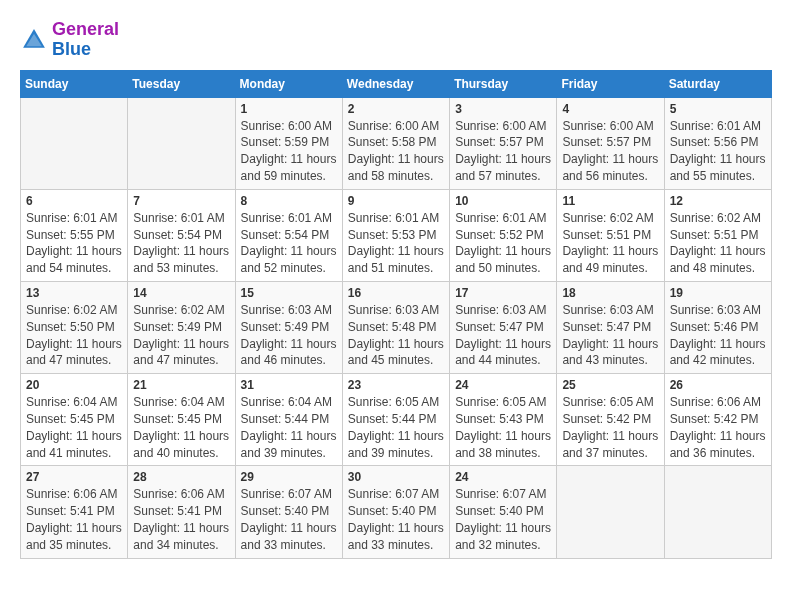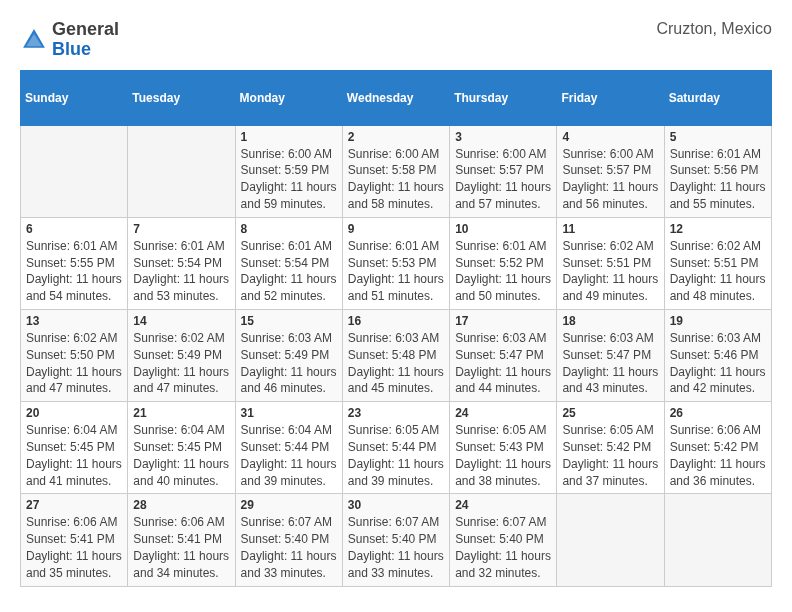--- a/index.html
+++ b/index.html
@@ -19,21 +19,21 @@
     .logo {
       display: flex;
       align-items: center;
       gap: 4px;
     }
     .logo-text {
       font-size: 18px;
       font-weight: bold;
       line-height: 1.1;
     }
-    .logo-general { color: #404040; }
+    .logo-general { color: #a21caf; }
     .logo-blue { color: #1a6bbf; }
     .logo-icon {
       width: 28px;
       height: 28px;
     }
     .title-block {
       text-align: right;
     }
     .month-title {
       font-size: 36px;
@@ -47,21 +47,21 @@
     table {
       width: 100%;
       border-collapse: collapse;
       table-layout: fixed;
     }
     thead th {
       background-color: #2a7dc9;
       color: #fff;
       font-size: 12px;
       font-weight: bold;
-      padding: 20px 4px;
+      padding: 6px 4px;
       text-align: left;
       border: 1px solid #2a7dc9;
     }
     tbody td {
       border: 1px solid #ccc;
       vertical-align: top;
       padding: 4px 5px;
       font-size: 10px;
       color: #333;
       height: 80px;
@@ -93,21 +93,20 @@
     <svg class="logo-icon" viewBox="0 0 36 36">
       <polygon points="18,4 32,28 4,28" fill="#2a7dc9"></polygon>
       <polygon points="18,10 28,26 8,26" fill="#fff" opacity="0.3"></polygon>
     </svg>
     <div class="logo-text">
       <span class="logo-general">General</span><br>
       <span class="logo-blue">Blue</span>
     </div>
   </div>
   <div class="title-block">
-    <div class="location">Cruzton, Mexico</div>
   </div>
 </div>
 
 <table>
   <thead>
     <tr>
       <th>Sunday</th>
       <th>Tuesday</th>
       <th>Monday</th>
       <th>Wednesday</th>

